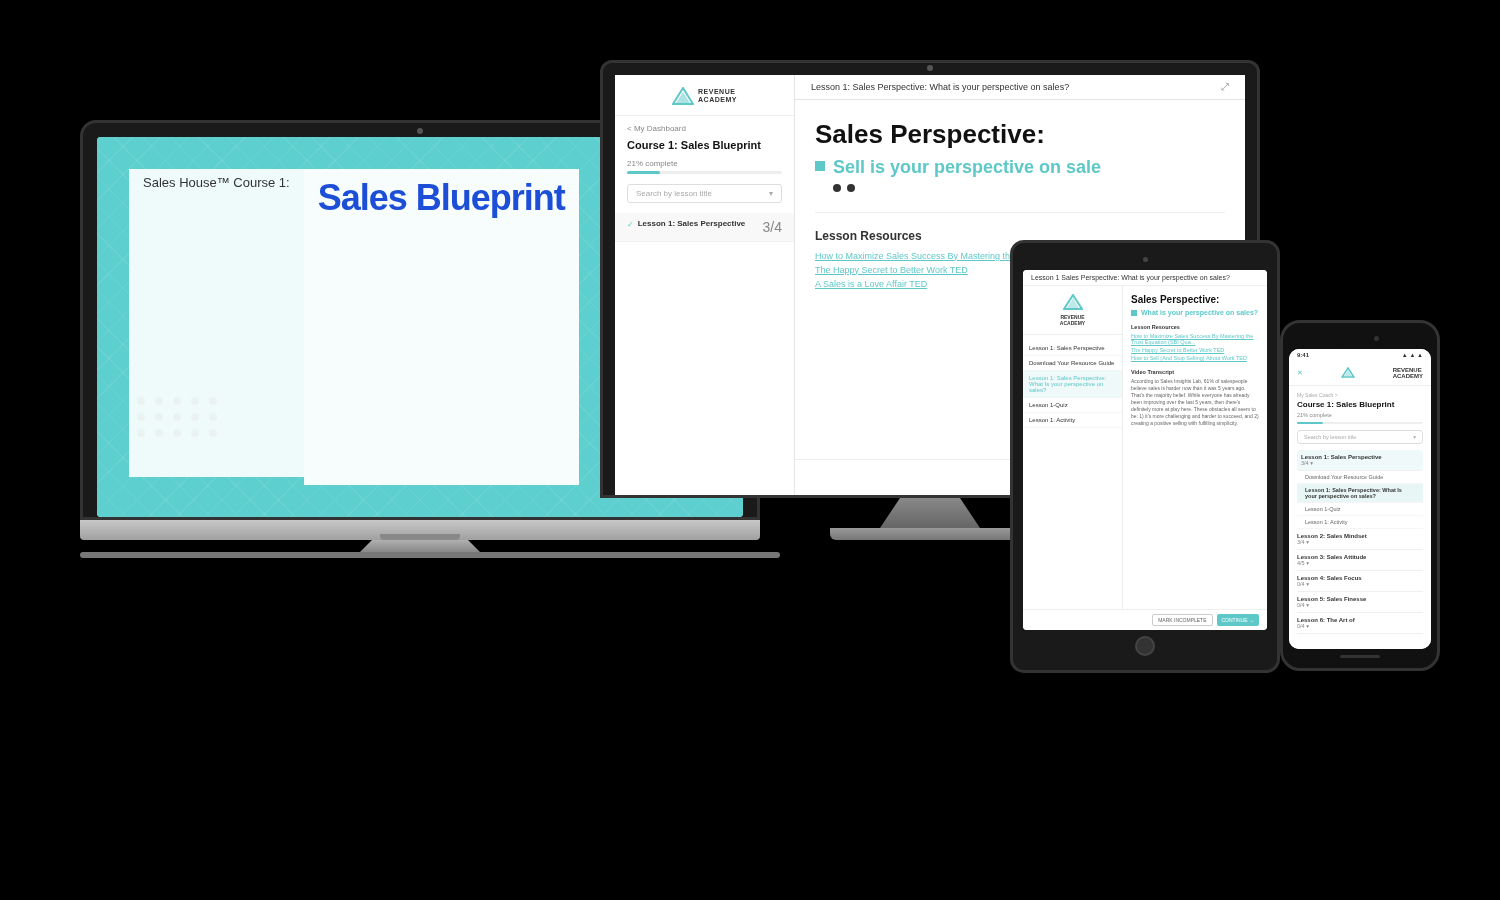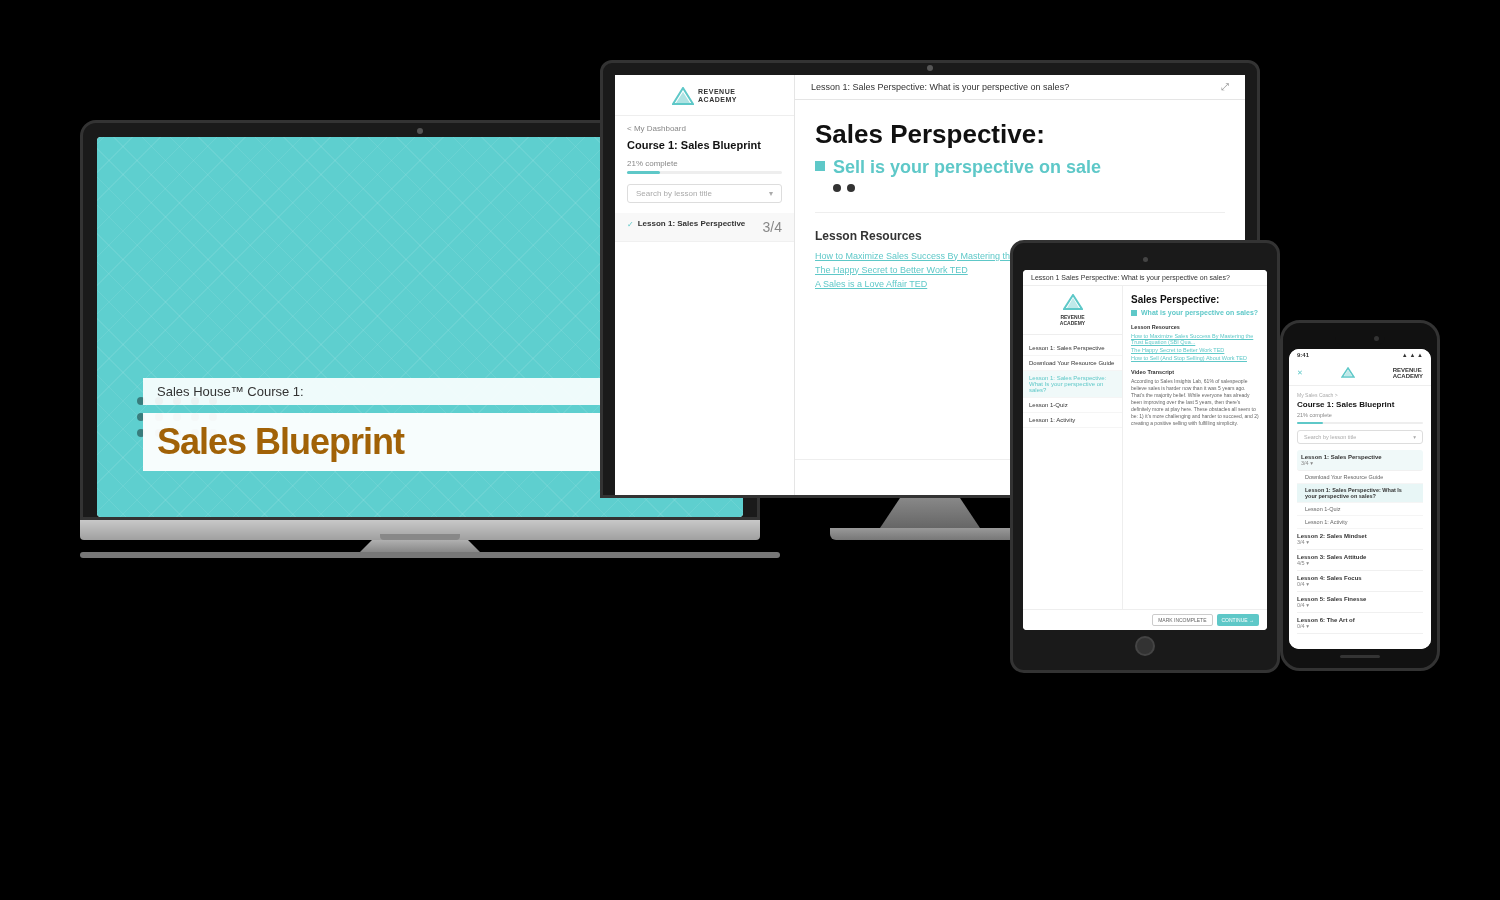--- a/index.html
+++ b/index.html
@@ -47,23 +47,23 @@
       overflow: hidden;
       position: relative;
     }
 
     .laptop-screen-inner .course-thumbnail {
       width: 100%;
       height: 100%;
       background: #5ecfcf;
       position: relative;
       display: flex;
-      flex-direction: column;
-      justify-content: flex-end;
-      padding: 46px;
+      flex-direction: row;
+      justify-content: flex-start;
+      padding: 32px;
       overflow: hidden;
     }
 
     .thumbnail-pattern {
       position: absolute;
       top: 0; left: 0; right: 0; bottom: 0;
       background-image: 
         repeating-linear-gradient(45deg, rgba(255,255,255,0.08) 0px, rgba(255,255,255,0.08) 1px, transparent 1px, transparent 20px),
         repeating-linear-gradient(-45deg, rgba(255,255,255,0.08) 0px, rgba(255,255,255,0.08) 1px, transparent 1px, transparent 20px);
     }
@@ -141,21 +141,21 @@
     }
 
     .thumbnail-title {
       position: relative;
       z-index: 2;
       background: rgba(255,255,255,0.95);
       display: inline-block;
       padding: 8px 14px;
       font-size: 36px;
       font-weight: 900;
-      color: #a16207;
+      color: #1d4ed8;
       letter-spacing: -1px;
     }
 
     .laptop-base {
       background: linear-gradient(to bottom, #c8c8c8, #a0a0a0);
       height: 20px;
       border-radius: 0 0 4px 4px;
       position: relative;
     }
 

